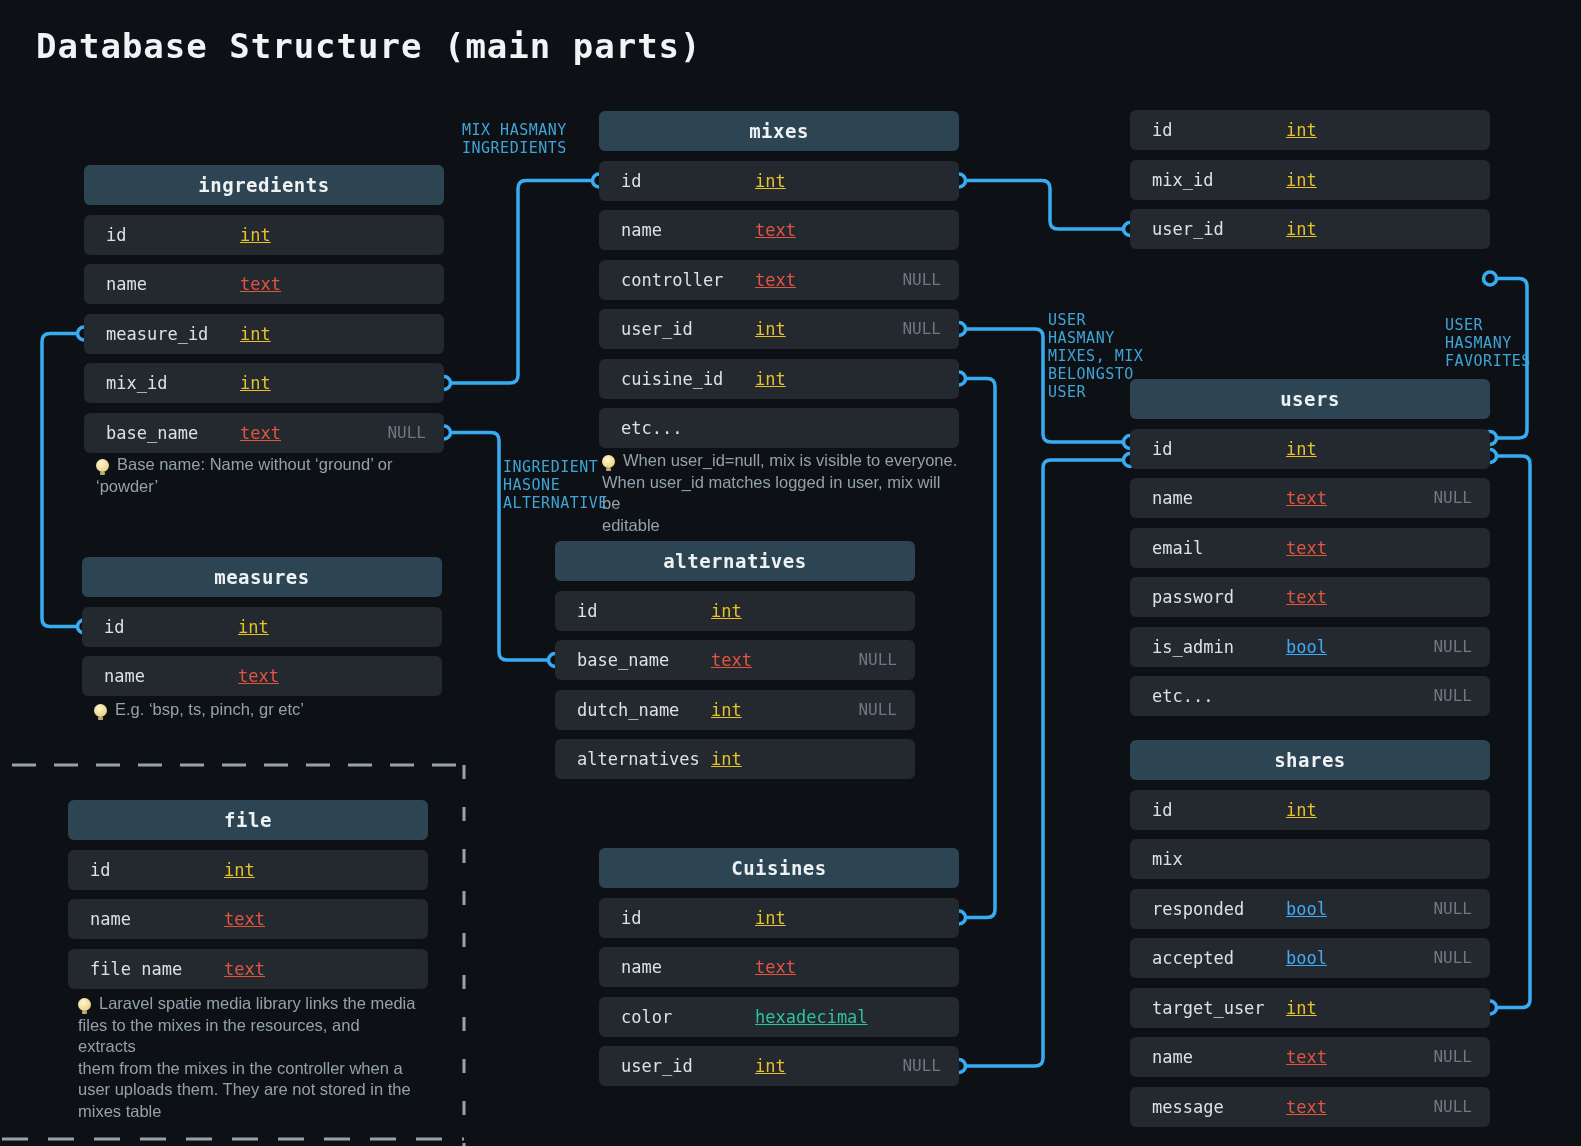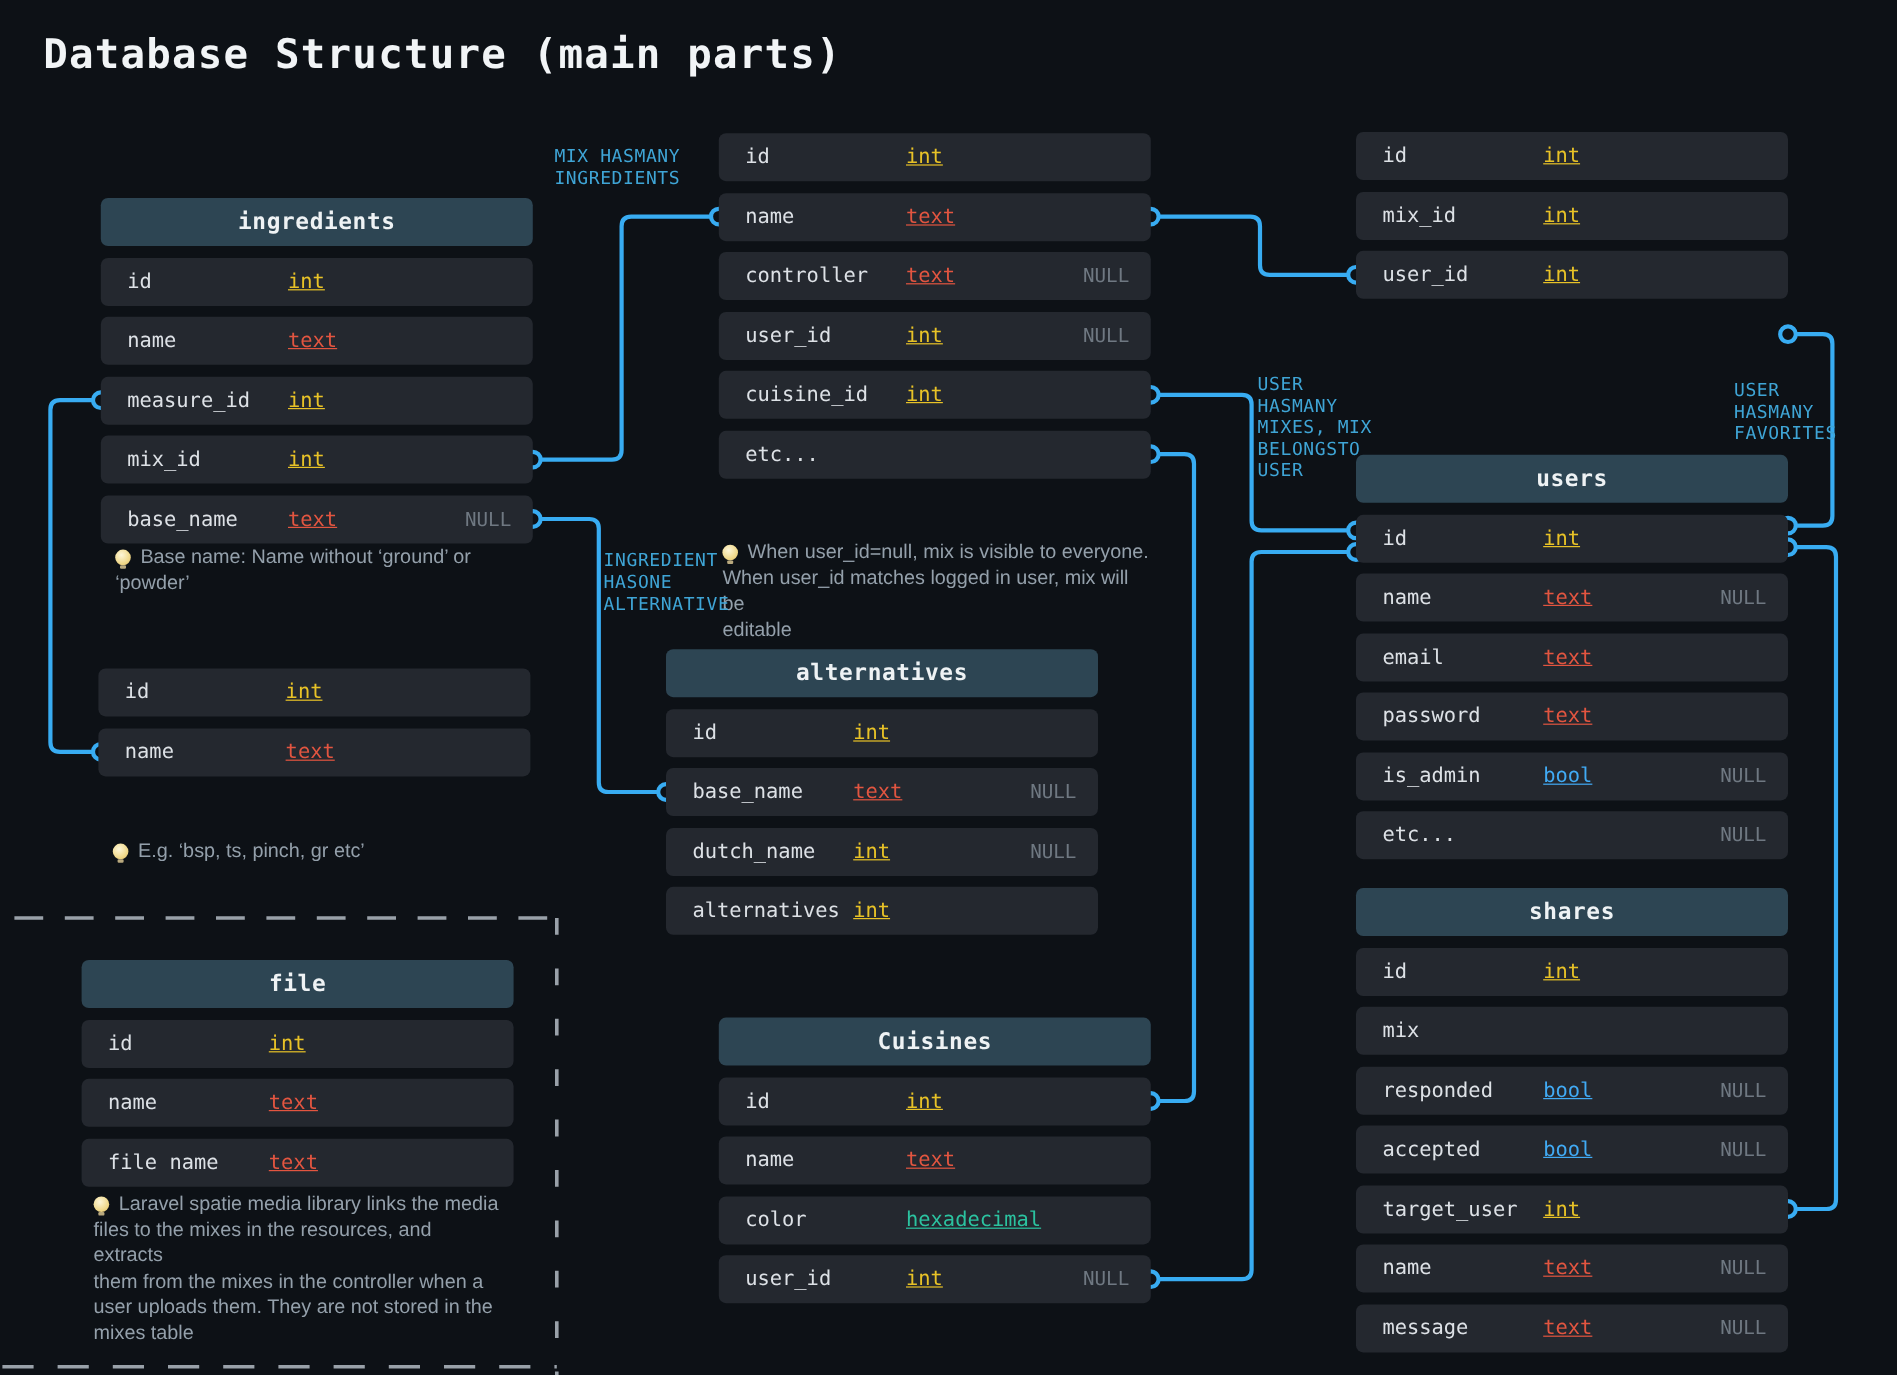--- a/index.html
+++ b/index.html
@@ -106,20 +106,21 @@
         </div>
         <div class="row">
           <span class="f-name">base_name</span>
           <span class="f-type type-text">text</span>
           <span class="f-null">NULL</span>
         </div>
       </div>
       <div class="note" style="left: 96px; top: 454px; width: 330px;"><span class="bulb"></span><span class="txt">Base name: Name without ‘ground’ or
 ‘powder’</span></div>
       <div class="tbl" style="left: 82px; top: 557px; width: 360px;">
+        <div class="tbl-header">measures</div>
         <div class="row">
           <span class="f-name">id</span>
           <span class="f-type type-int">int</span>
         </div>
         <div class="row">
           <span class="f-name">name</span>
           <span class="f-type type-text">text</span>
         </div>
       </div>
       <div class="note" style="left: 94px; top: 699px; width: 370px;"><span class="bulb"></span><span class="txt">E.g. ‘bsp, ts, pinch, gr etc’</span></div>
@@ -137,20 +138,21 @@
           <span class="f-name">file name</span>
           <span class="f-type type-text">text</span>
         </div>
       </div>
       <div class="note" style="left: 78px; top: 993px; width: 340px;"><span class="bulb"></span><span class="txt">Laravel spatie media library links the media
 files to the mixes in the resources, and extracts
 them from the mixes in the controller when a
 user uploads them. They are not stored in the
 mixes table</span></div>
       <div class="tbl" style="left: 599px; top: 111px; width: 360px;">
+        <div class="tbl-header">mixes</div>
         <div class="row">
           <span class="f-name">id</span>
           <span class="f-type type-int">int</span>
         </div>
         <div class="row">
           <span class="f-name">name</span>
           <span class="f-type type-text">text</span>
         </div>
         <div class="row">
           <span class="f-name">controller</span>

